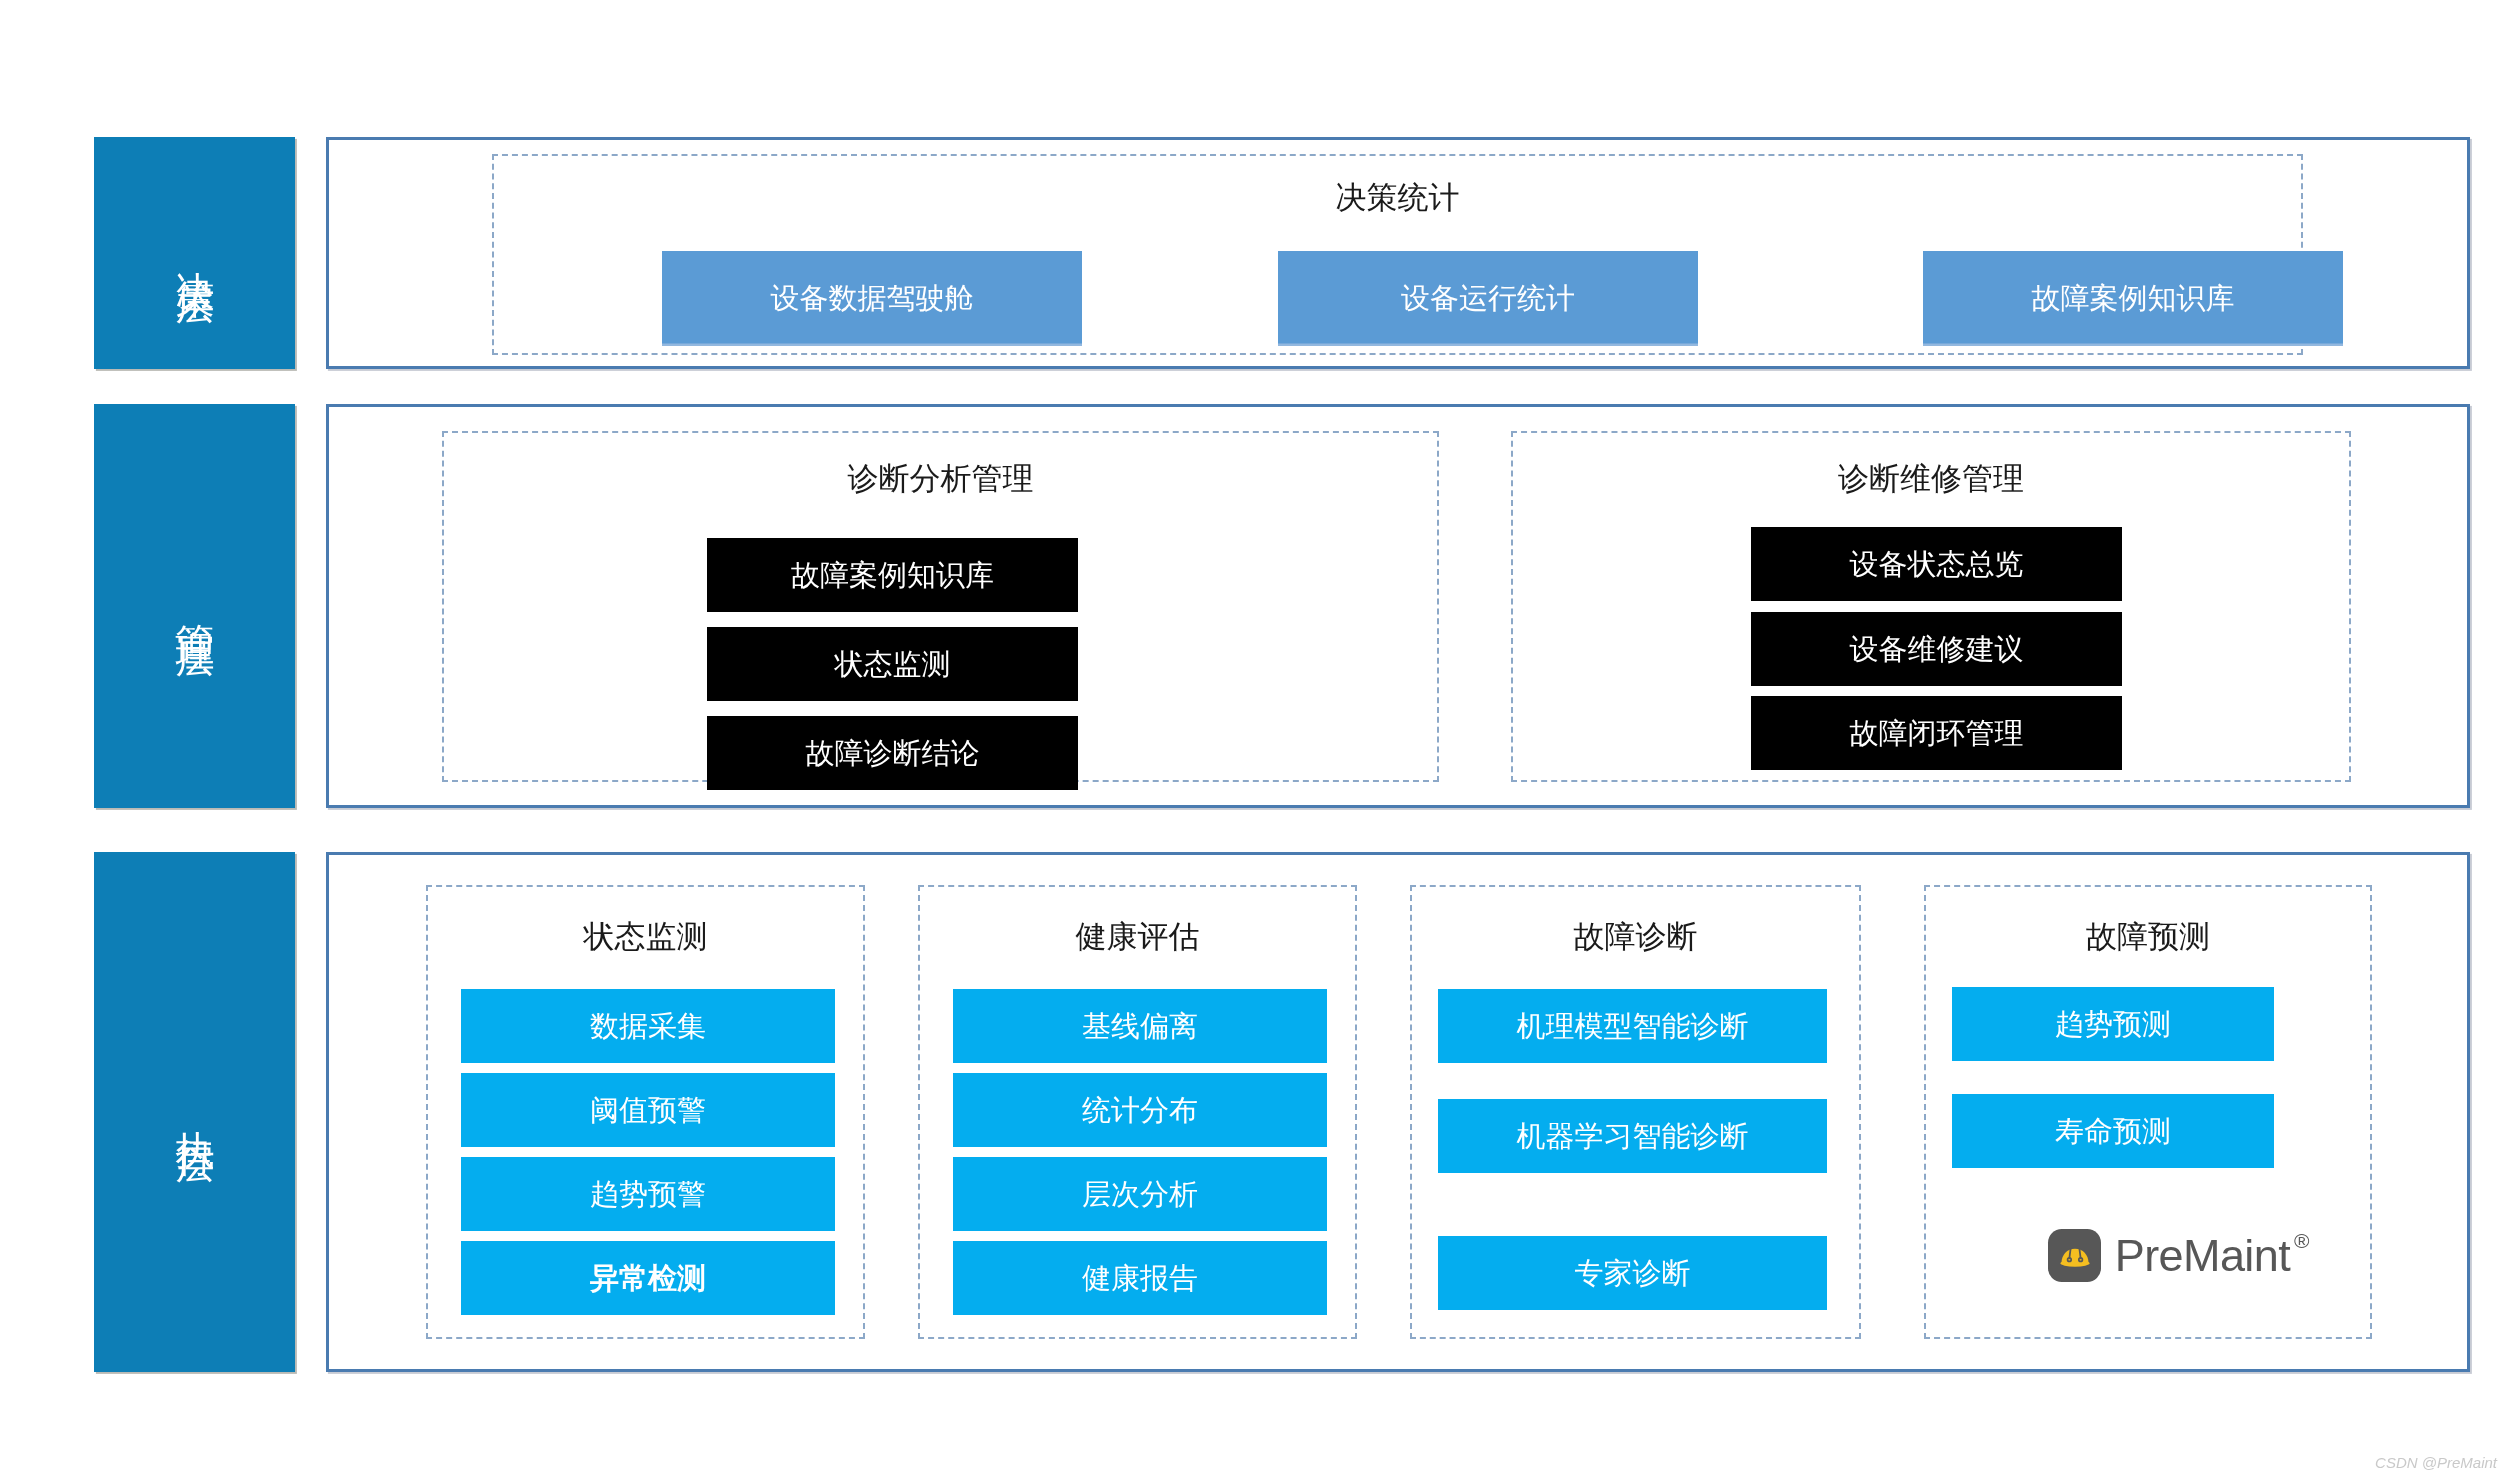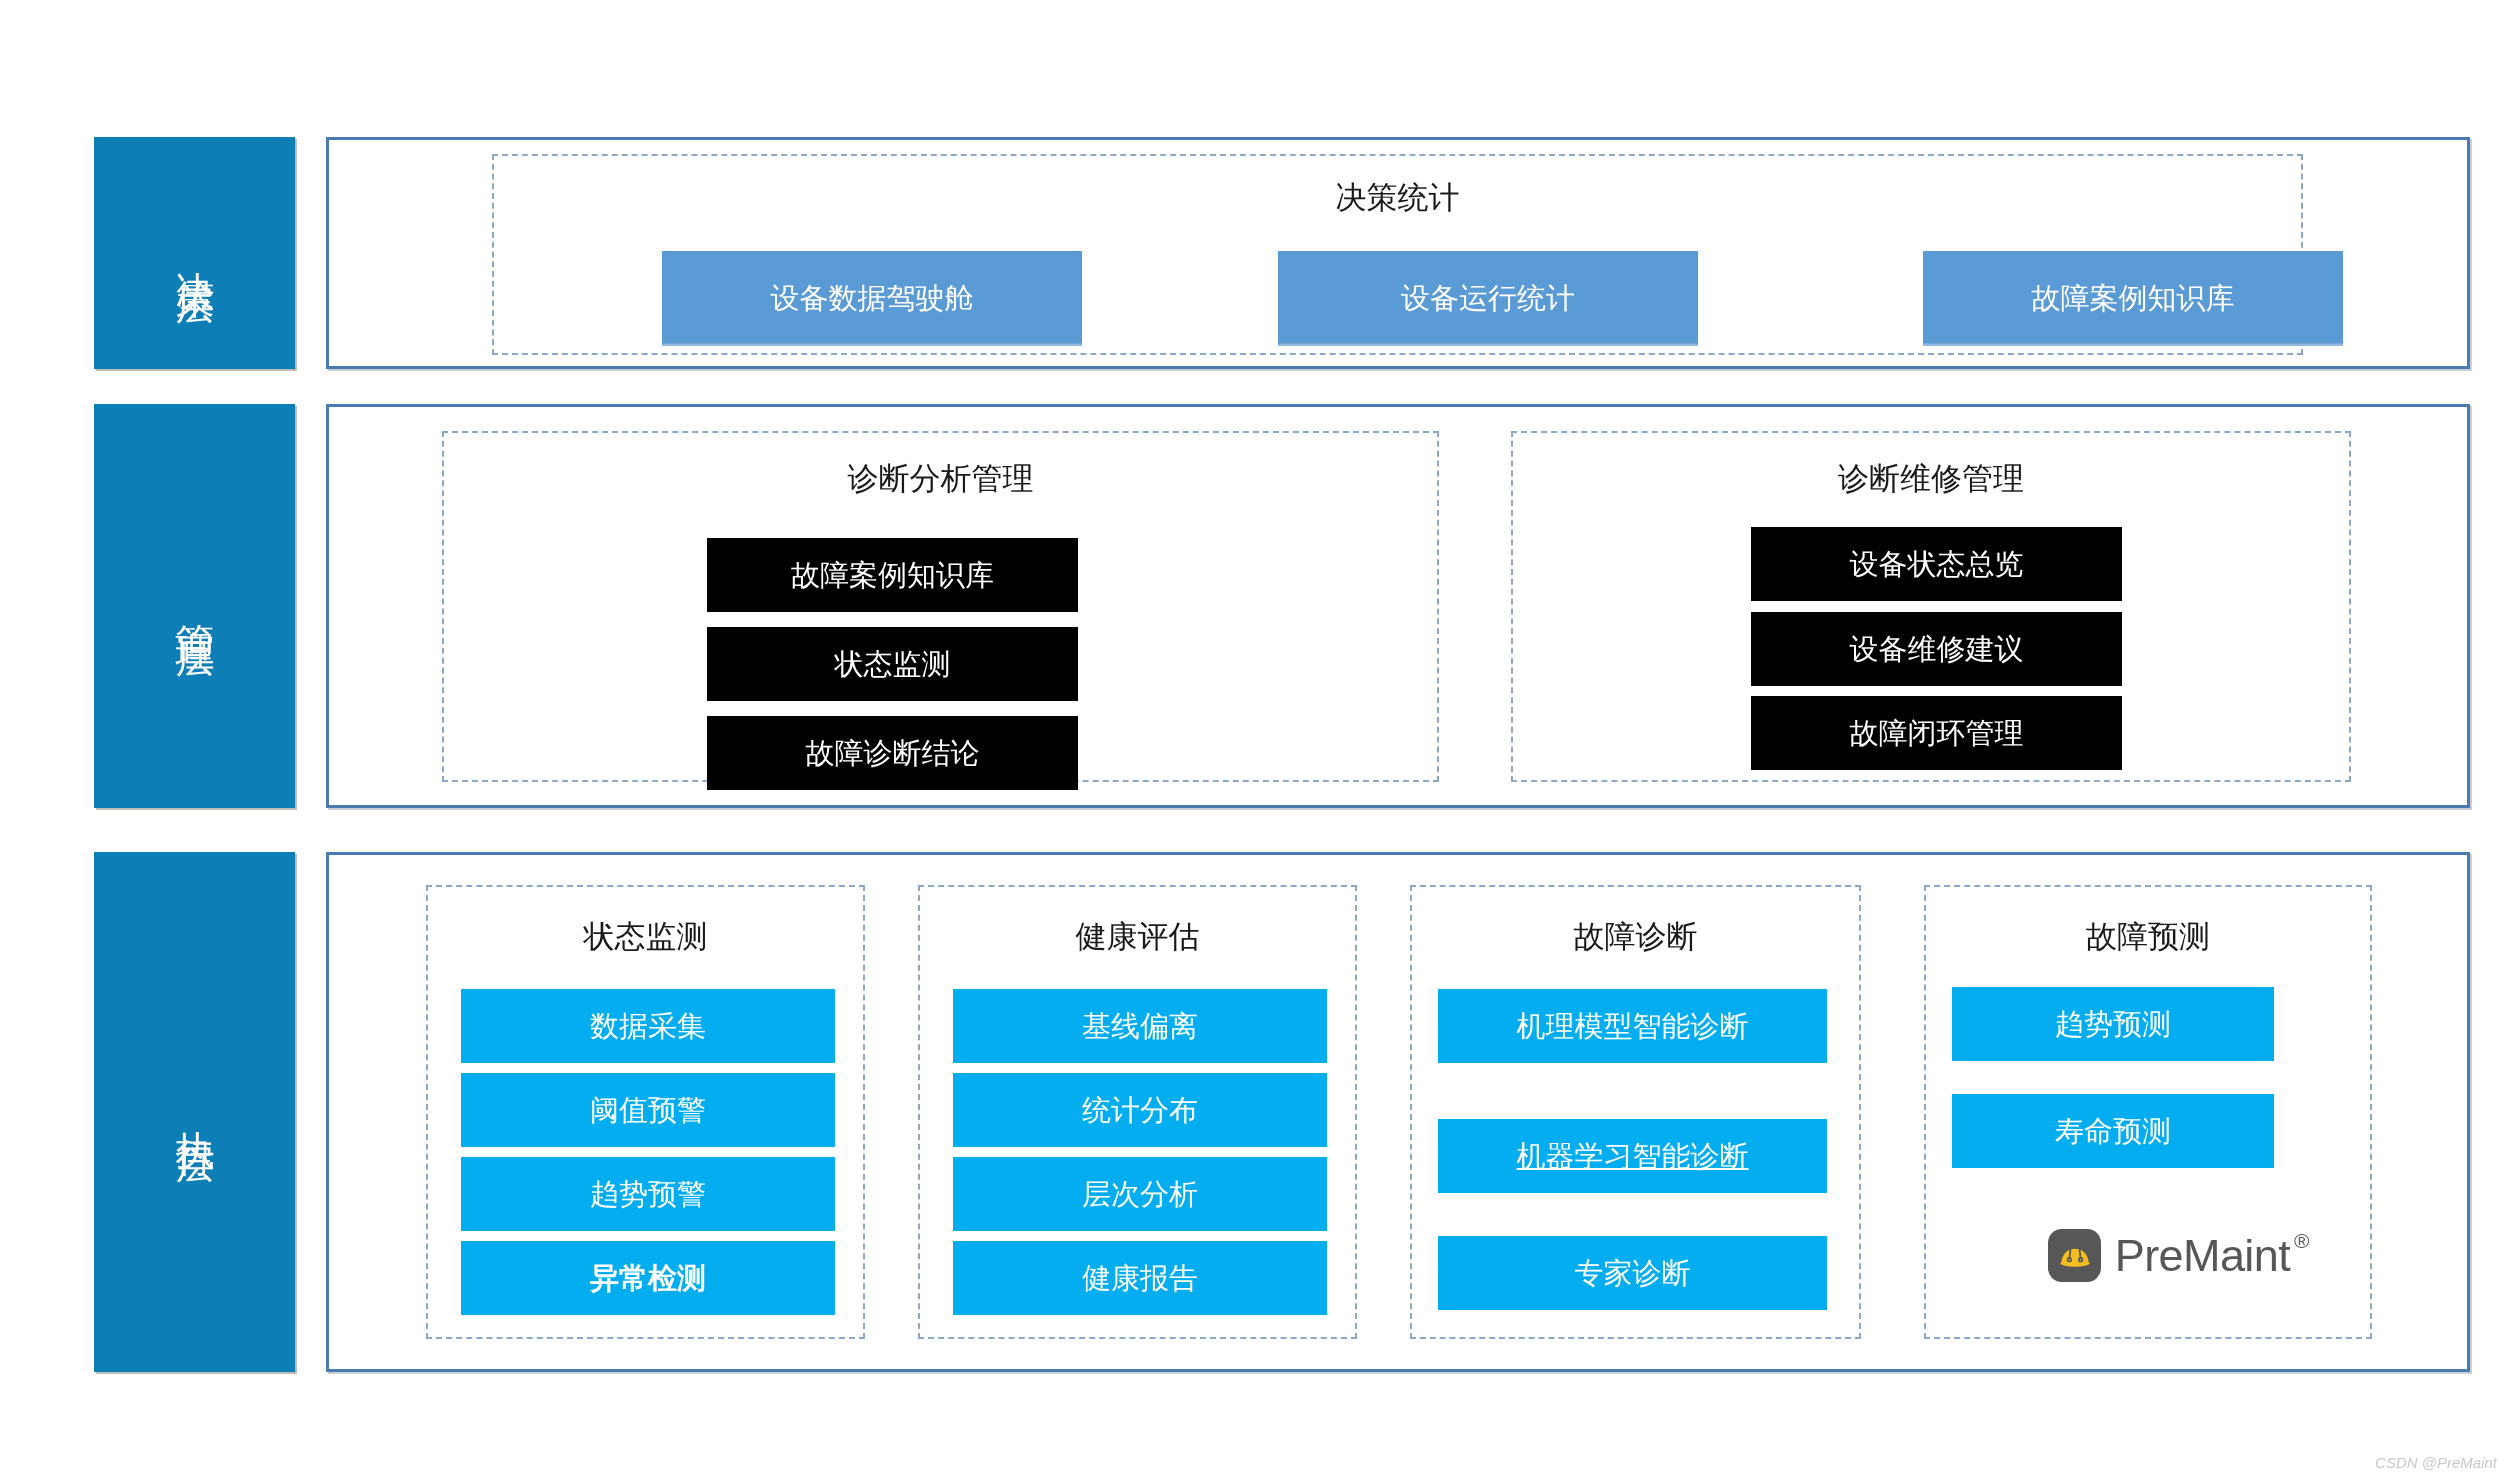--- a/index.html
+++ b/index.html
@@ -95,21 +95,21 @@
   #r3-g0-b0{top:102px;}
   #r3-g0-b1{top:186px;}
   #r3-g0-b2{top:270px;}
   #r3-g0-b3{top:354px;font-weight:bold;}
   #r3-g1-b0{top:102px;}
   #r3-g1-b1{top:186px;}
   #r3-g1-b2{top:270px;}
   #r3-g1-b3{top:354px;}
   .r3-b-c2{left:26px;width:389px;}
   #r3-g2-b0{top:102px;}
-  #r3-g2-b1{top:232px;text-decoration:underline;}
+  #r3-g2-b1{top:212px;}
   #r3-g2-b2{top:349px;}
   .r3-b-c3{left:26px;width:322px;}
   #r3-g3-b0{top:100px;}
   #r3-g3-b1{top:207px;}
 
   
   .logo{position:absolute;left:122px;top:342px;display:flex;align-items:center;}
   .logo-mark{
     width:53px;height:53px;border-radius:13.8px;background:#575757;
     display:flex;align-items:center;justify-content:center;flex:0 0 auto;

